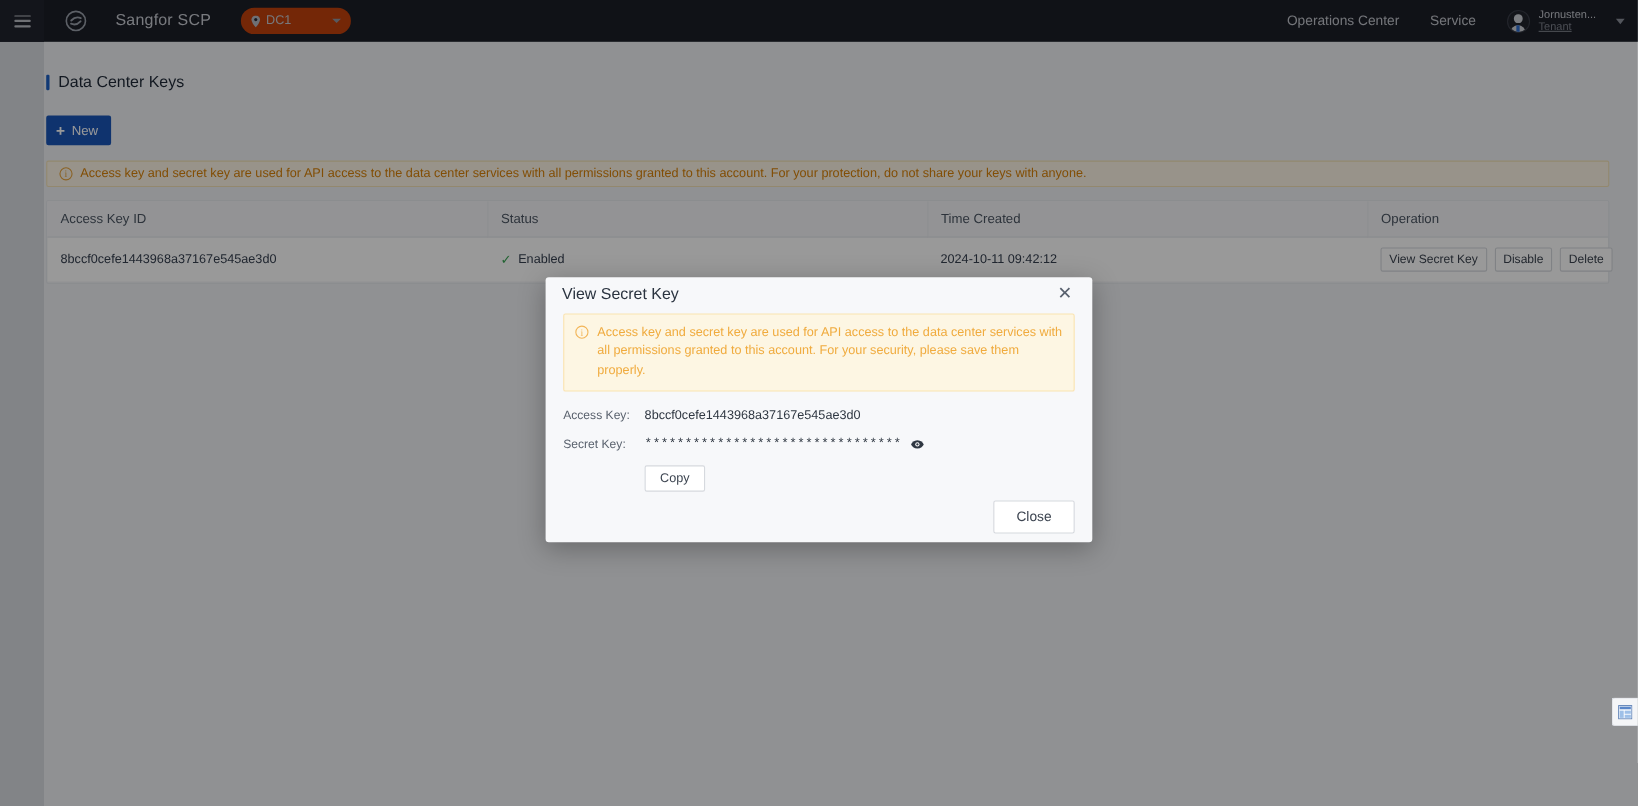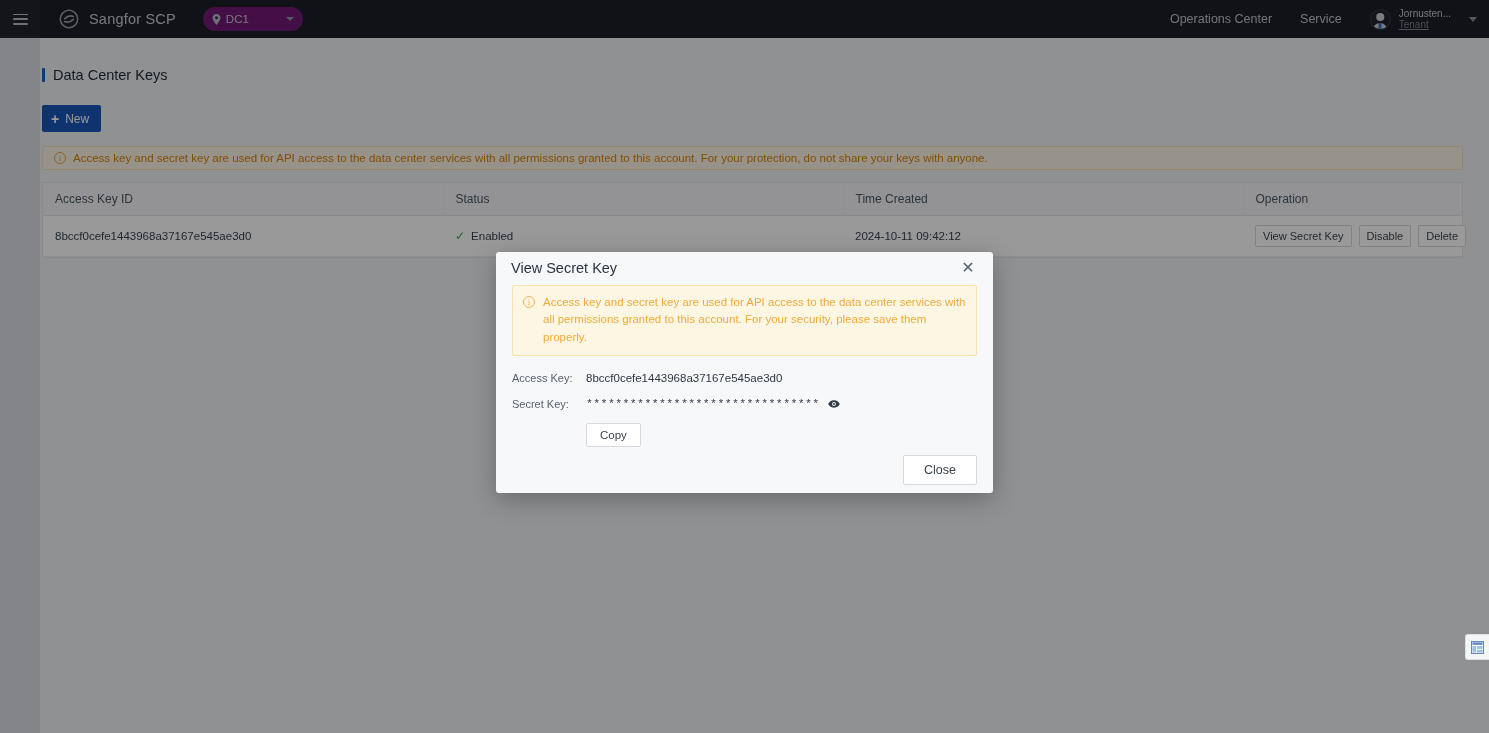--- a/index.html
+++ b/index.html
@@ -31,32 +31,32 @@
     display: flex; align-items: center; justify-content: center;
     cursor: pointer;
   }
   .hamburger {
     width: 15px; height: 11px;
     display: flex; flex-direction: column; justify-content: space-between;
   }
   .hamburger i { display:block; height: 1.6px; background: #b9bcc4; border-radius: 1px; }
 
   .brand {
-    display: flex; align-items: center; gap: 9px;
+    display: flex; align-items: center; gap: 25px;
     margin-left: 18px;
   }
   .brand-logo { width: 22px; height: 22px; }
   .brand-name {
     color: #c9ccd3; font-size: 14.5px; letter-spacing: .2px;
   }
 
   .dc-select {
     margin-left: 27px;
     height: 24px; min-width: 100px;
-    background: #701a75;
+    background: #c2410c;
     border-radius: 12px;
     display: flex; align-items: center; gap: 5px;
     padding: 0 9px 0 9px;
     cursor: pointer;
   }
   .dc-pin { width: 9px; height: 11px; flex: 0 0 auto; }
   .dc-label { color: #c6c9d0; font-size: 11.5px; }
   .dc-caret {
     margin-left: auto; width: 0; height: 0;
     border-left: 4px solid transparent; border-right: 4px solid transparent;

